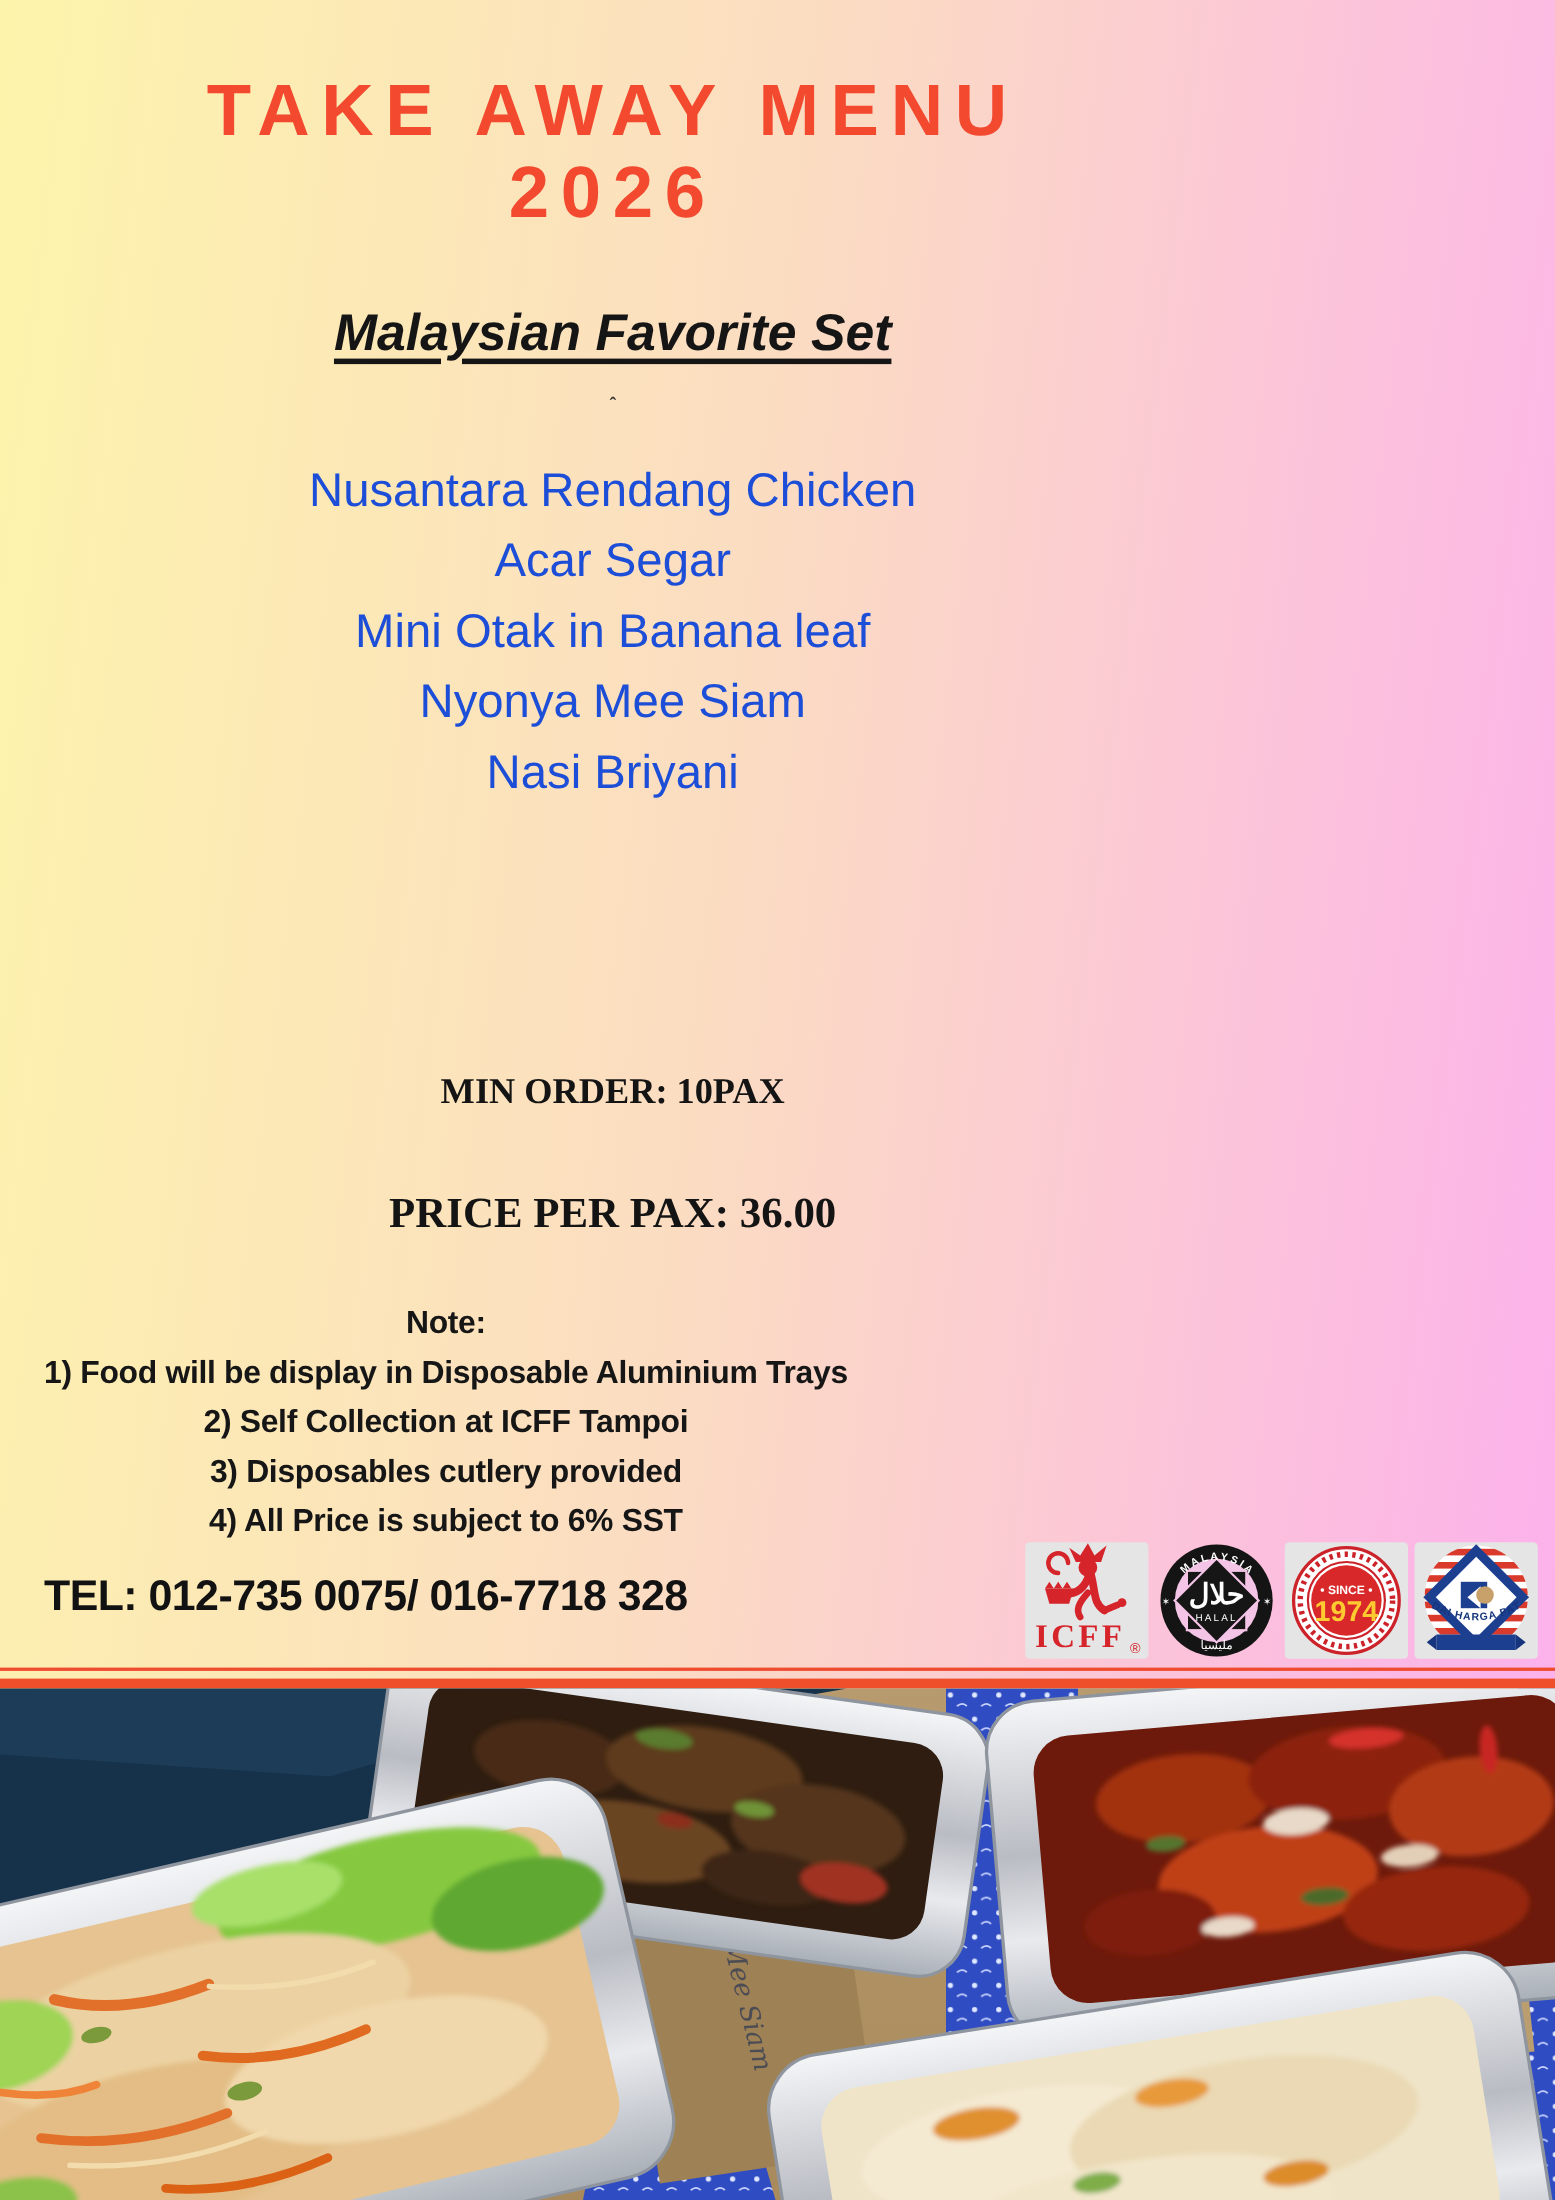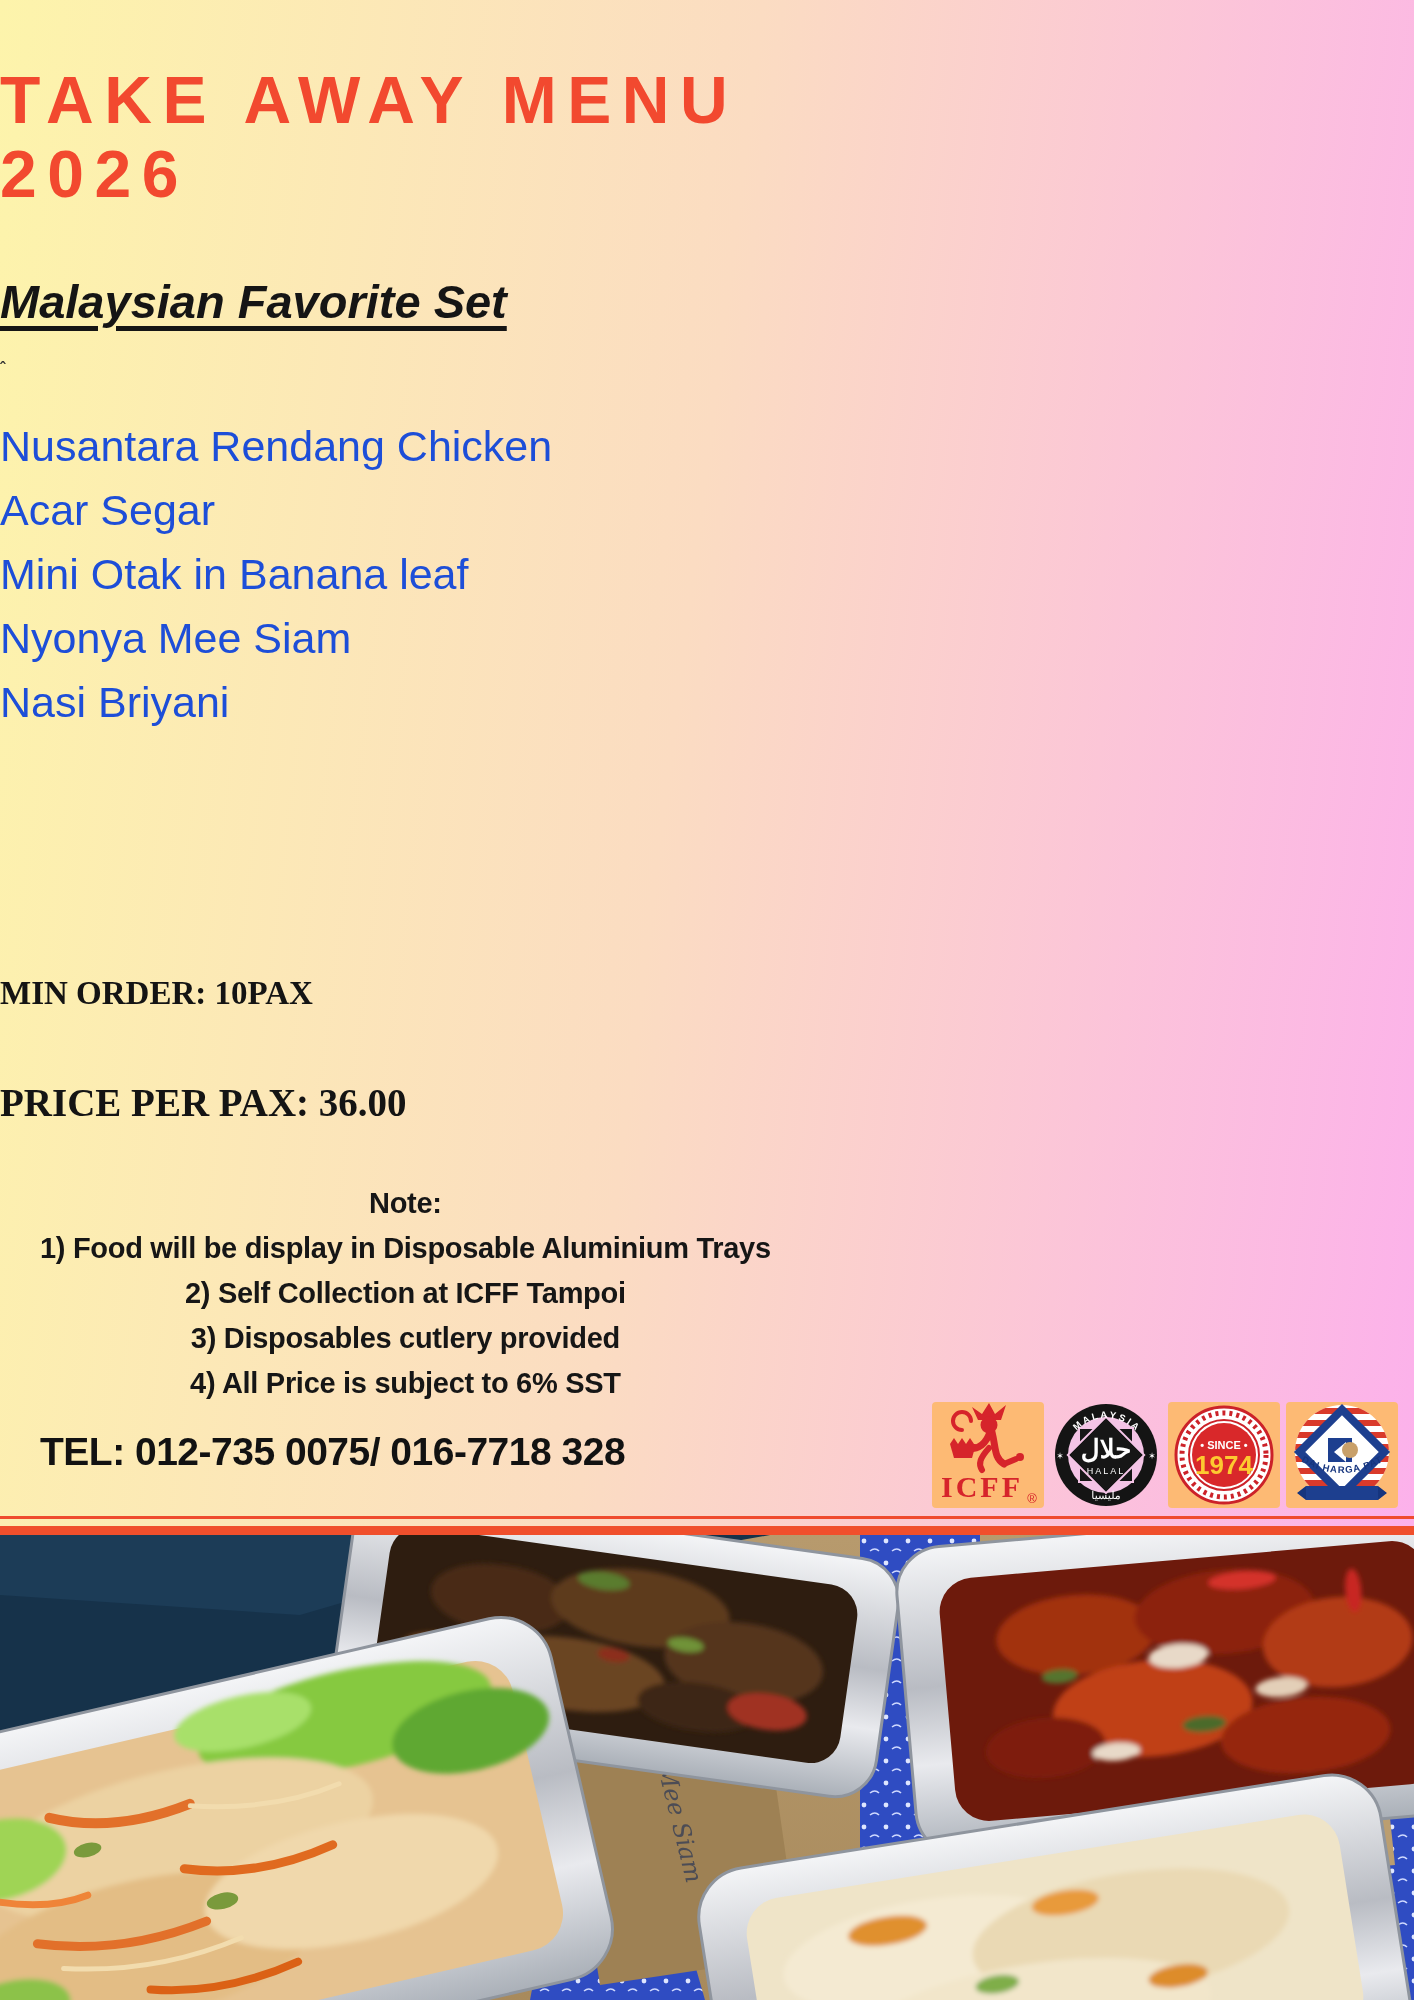--- a/index.html
+++ b/index.html
@@ -1,35 +1,35 @@
 <!DOCTYPE html>
 <html><head>
 <meta charset="utf-8">
 <style>
   html,body{margin:0;padding:0;}
   body{
     width:1414px;height:2000px;position:relative;overflow:hidden;
     background:linear-gradient(97deg,#fdf4ab 0%, #fbdcc2 46%, #fcaeee 100%);
     font-family:"Liberation Sans",sans-serif;color:#151515;
   }
-  .col{position:absolute;left:0;width:1114px;}
+  .col{position:absolute;left:0;width:1114px;text-align:center;}
   .flyer-title{top:64px;color:#f2492f;font-weight:800;font-size:66px;letter-spacing:0.16em;line-height:1.12;}
   .set-heading{top:274px;font-size:47px;font-weight:800;font-style:italic;
     text-decoration:underline;text-decoration-thickness:5px;text-underline-offset:8px;}
   .caret-mark{top:360px;font-size:16px;font-weight:700;color:#333;}
   .menu-list{top:414px;font-size:43px;font-weight:400;color:#1d4ed8;}
   .menu-list .menu-item{height:64px;line-height:64px;white-space:nowrap;}
   .serifline{font-family:"Liberation Serif","DejaVu Serif",serif;font-weight:700;color:#141414;}
   .min-order{top:975px;font-size:33px;}
   .price{top:1080px;font-size:39px;}
   .notes{position:absolute;left:40px;top:1181px;text-align:center;font-weight:700;
     font-size:29px;line-height:45px;letter-spacing:-0.3px;color:#161616;}
   .tel{position:absolute;left:40px;top:1430px;font-weight:800;font-size:39px;letter-spacing:-0.5px;color:#121212;text-align:right;}
   .logo-row{position:absolute;left:932px;top:1402px;display:flex;gap:6px;}
-  .logo-box{width:112px;height:106px;background:#fdba74;border-radius:4px;overflow:hidden;}
+  .logo-box{width:112px;height:106px;background:#e5e5e5;border-radius:4px;overflow:hidden;}
   .logo-box.transparent{background:transparent;}
   .divider-thin{position:absolute;left:0;top:1516px;width:1414px;height:3px;background:#ef4b2e;}
   .divider-thick{position:absolute;left:0;top:1526px;width:1414px;height:9px;background:#f04f2c;}
   .photo{position:absolute;left:0;top:1535px;width:1414px;height:465px;background:#b5976b;}
   svg{display:block;}
 </style>
 </head>
 <body>
 
 <div class="col flyer-title">

